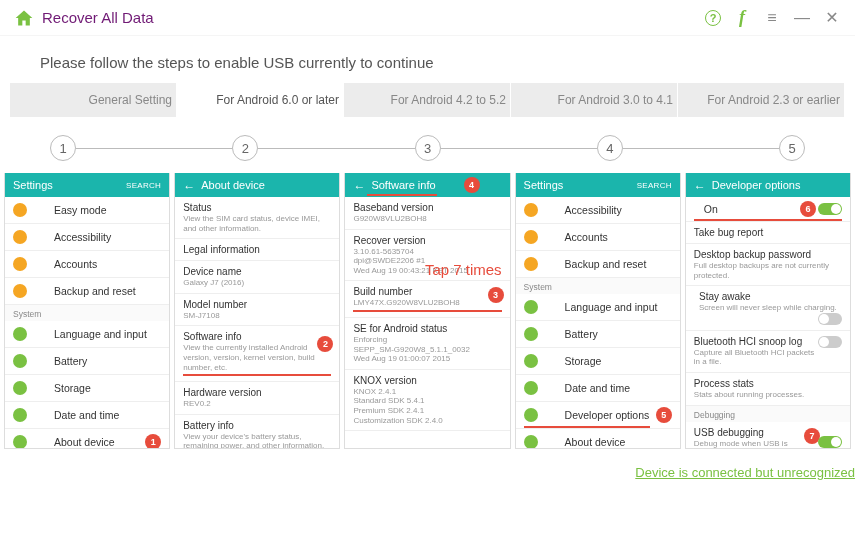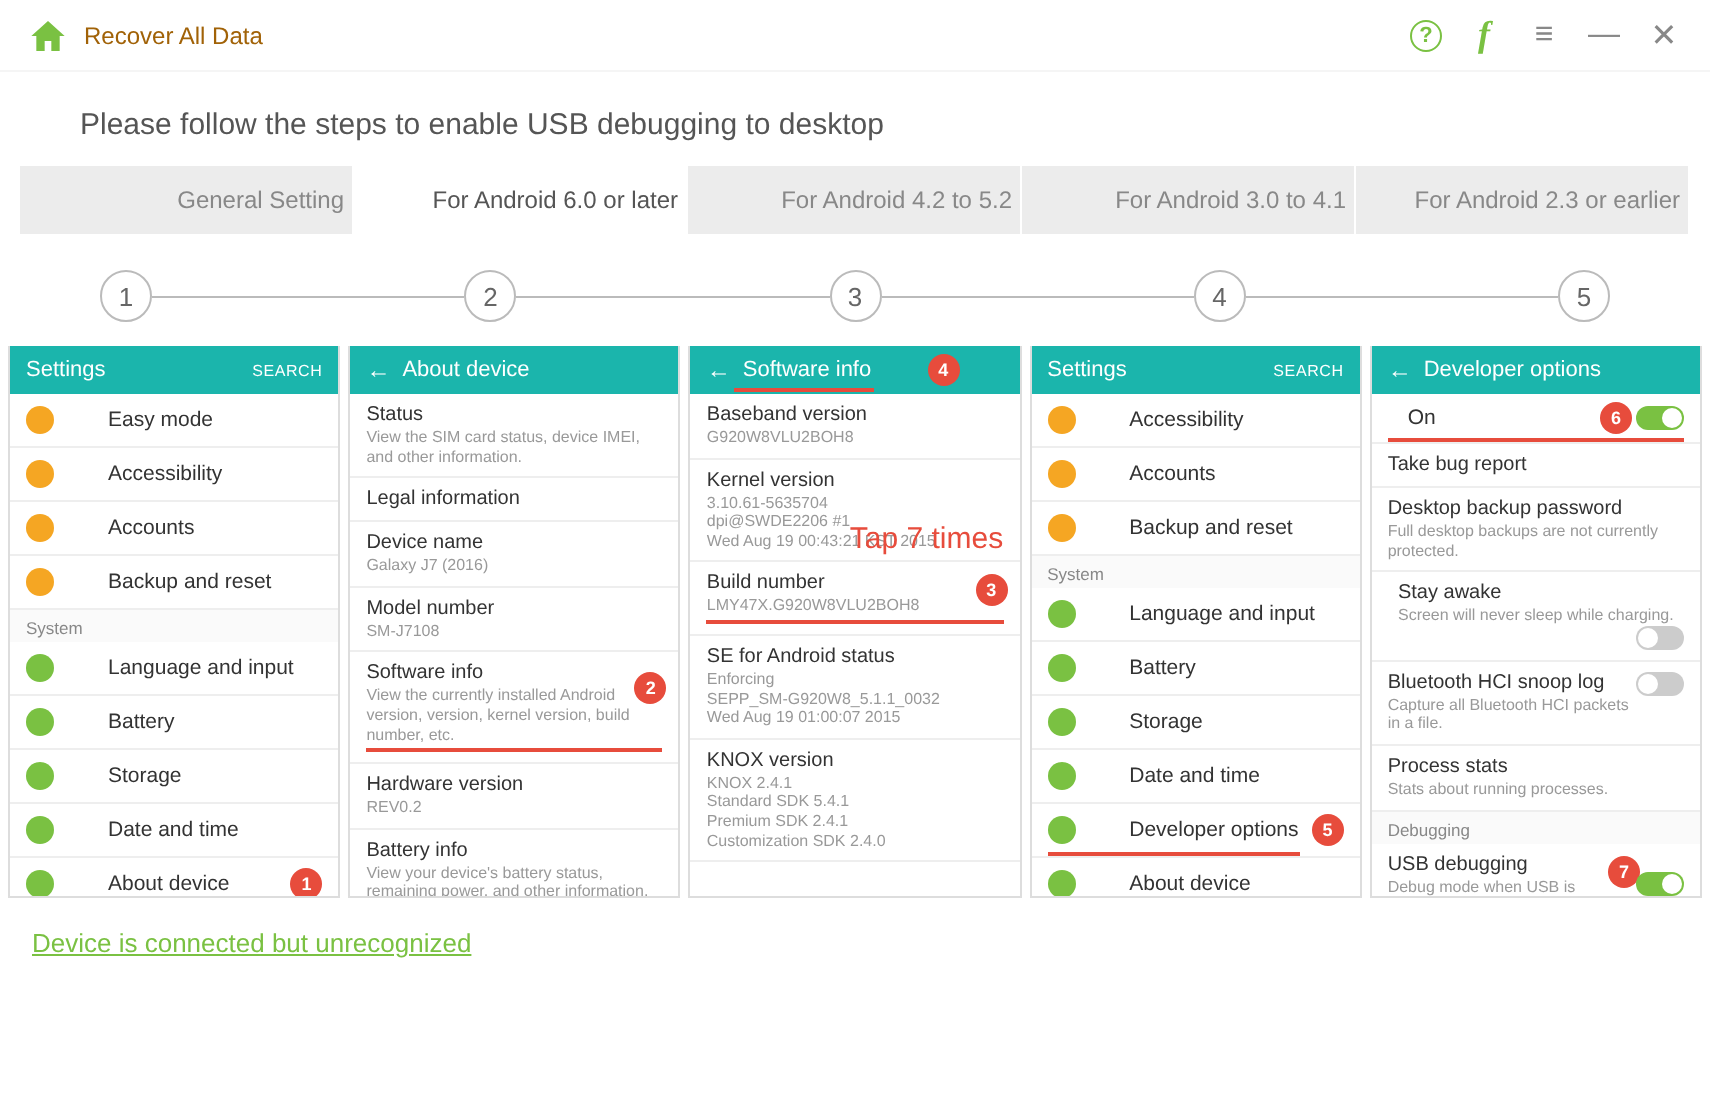--- a/index.html
+++ b/index.html
@@ -1,20 +1,20 @@
 <!DOCTYPE html>
 <html><head>
 <meta charset="utf-8">
 <style>
 * { margin: 0; padding: 0; box-sizing: border-box; font-family: Arial, sans-serif; }
 body { background: #fff; width: 855px; height: 553px; overflow: hidden; }
 
 .titlebar { height: 36px; display: flex; align-items: center; padding: 0 14px; border-bottom: 1px solid #f5f5f5; }
 .home-icon { width: 20px; height: 20px; margin-right: 8px; }
-.title { font-size: 12px; color: #a16207; font-weight: 400; flex: 1; }
+.title { font-size: 15px; color: #701a75; font-weight: 400; flex: 1; }
 .win-controls { display: flex; gap: 12px; align-items: center; }
 .win-btn { width: 18px; height: 18px; display: flex; align-items: center; justify-content: center; color: #888; font-size: 16px; cursor: pointer; }
 .win-btn.help { color: #7ac142; font-size: 14px; font-weight: bold; border: 1px solid #7ac142; border-radius: 50%; width: 16px; height: 16px; font-size: 11px; }
 .win-btn.f { color: #7ac142; font-size: 18px; font-style: italic; font-weight: bold; font-family: serif; }
 
 .instruction { padding: 18px 40px 12px; font-size: 15px; color: #555; }
 
 .tabs { display: flex; margin: 0 10px; }
 .tab { flex: 1; text-align: right; padding: 10px 4px; font-size: 12px; color: #888; background: #ececec; cursor: pointer; border-right: 1px solid #fff; }
 .tab.active { background: #fff; color: #555; }
@@ -38,21 +38,21 @@
 .redline { height: 2px; background: #e74c3c; margin-top: 2px; }
 .badge { position: absolute; width: 16px; height: 16px; background: #e74c3c; color: #fff; border-radius: 50%; font-size: 9px; display: flex; align-items: center; justify-content: center; font-weight: bold; }
 .toggle { width: 24px; height: 12px; border-radius: 6px; position: relative; margin-left: auto; }
 .toggle.on { background: #7ac142; }
 .toggle.off { background: #ccc; }
 .toggle::after { content: ''; position: absolute; width: 10px; height: 10px; background: #fff; border-radius: 50%; top: 1px; }
 .toggle.on::after { right: 1px; }
 .toggle.off::after { left: 1px; }
 .tap-note { position: absolute; color: #e74c3c; font-size: 15px; right: 8px; }
 
-.footer { text-align: left; padding: 14px 16px 0; }
+.footer { text-align: right; padding: 14px 0 0; }
 .footer a { color: #7ac142; font-size: 13px; text-decoration: underline; }
 
 .ic-circle { border-radius: 50%; }
 .c-orange { background: #f5a623; }
 .c-green { background: #7ac142; }
 </style>
 </head>
 <body>
 
 <div class="titlebar">
@@ -64,21 +64,21 @@
   <span class="title">Recover All Data</span>
   <div class="win-controls">
     <span class="win-btn help">?</span>
     <span class="win-btn f">f</span>
     <span class="win-btn">≡</span>
     <span class="win-btn">—</span>
     <span class="win-btn">✕</span>
   </div>
 </div>
 
-<div class="instruction">Please follow the steps to enable USB debugging to desktop</div>
+<div class="instruction">Please follow the steps to enable USB currently to continue</div>
 
 <div class="tabs">
   <div class="tab">General Setting</div>
   <div class="tab active">For Android 6.0 or later</div>
   <div class="tab">For Android 4.2 to 5.2</div>
   <div class="tab">For Android 3.0 to 4.1</div>
   <div class="tab">For Android 2.3 or earlier</div>
 </div>
 
 <div class="stepper">
@@ -182,21 +182,21 @@
         <span class="back">←</span>
         <span>Software info</span>
       <span class="badge" style="right:30px;top:4px;">4</span>
       <div class="redline" style="position:absolute;bottom:1px;left:22px;width:70px;"></div>
     </div>
     <div class="infoblk">
         <div class="lbl">Baseband version</div>
         <div class="sub">G920W8VLU2BOH8</div>
       </div>
     <div class="infoblk" style="position:relative;">
-      <div class="lbl">Kernel version</div>
+      <div class="lbl">Recover version</div>
         <div class="sub" style="white-space:pre-line;">3.10.61-5635704
 dpi@SWDE2206 #1
 Wed Aug 19 00:43:21 KST 2015</div>
       <span class="tap-note" style="bottom:2px;">Tap 7 times</span>
     </div>
     <div class="infoblk" style="position:relative;">
       <div class="lbl">Build number</div>
         <div class="sub">LMY47X.G920W8VLU2BOH8</div>
       <span class="badge" style="right:6px;top:6px;">3</span>
       <div class="redline"></div>

